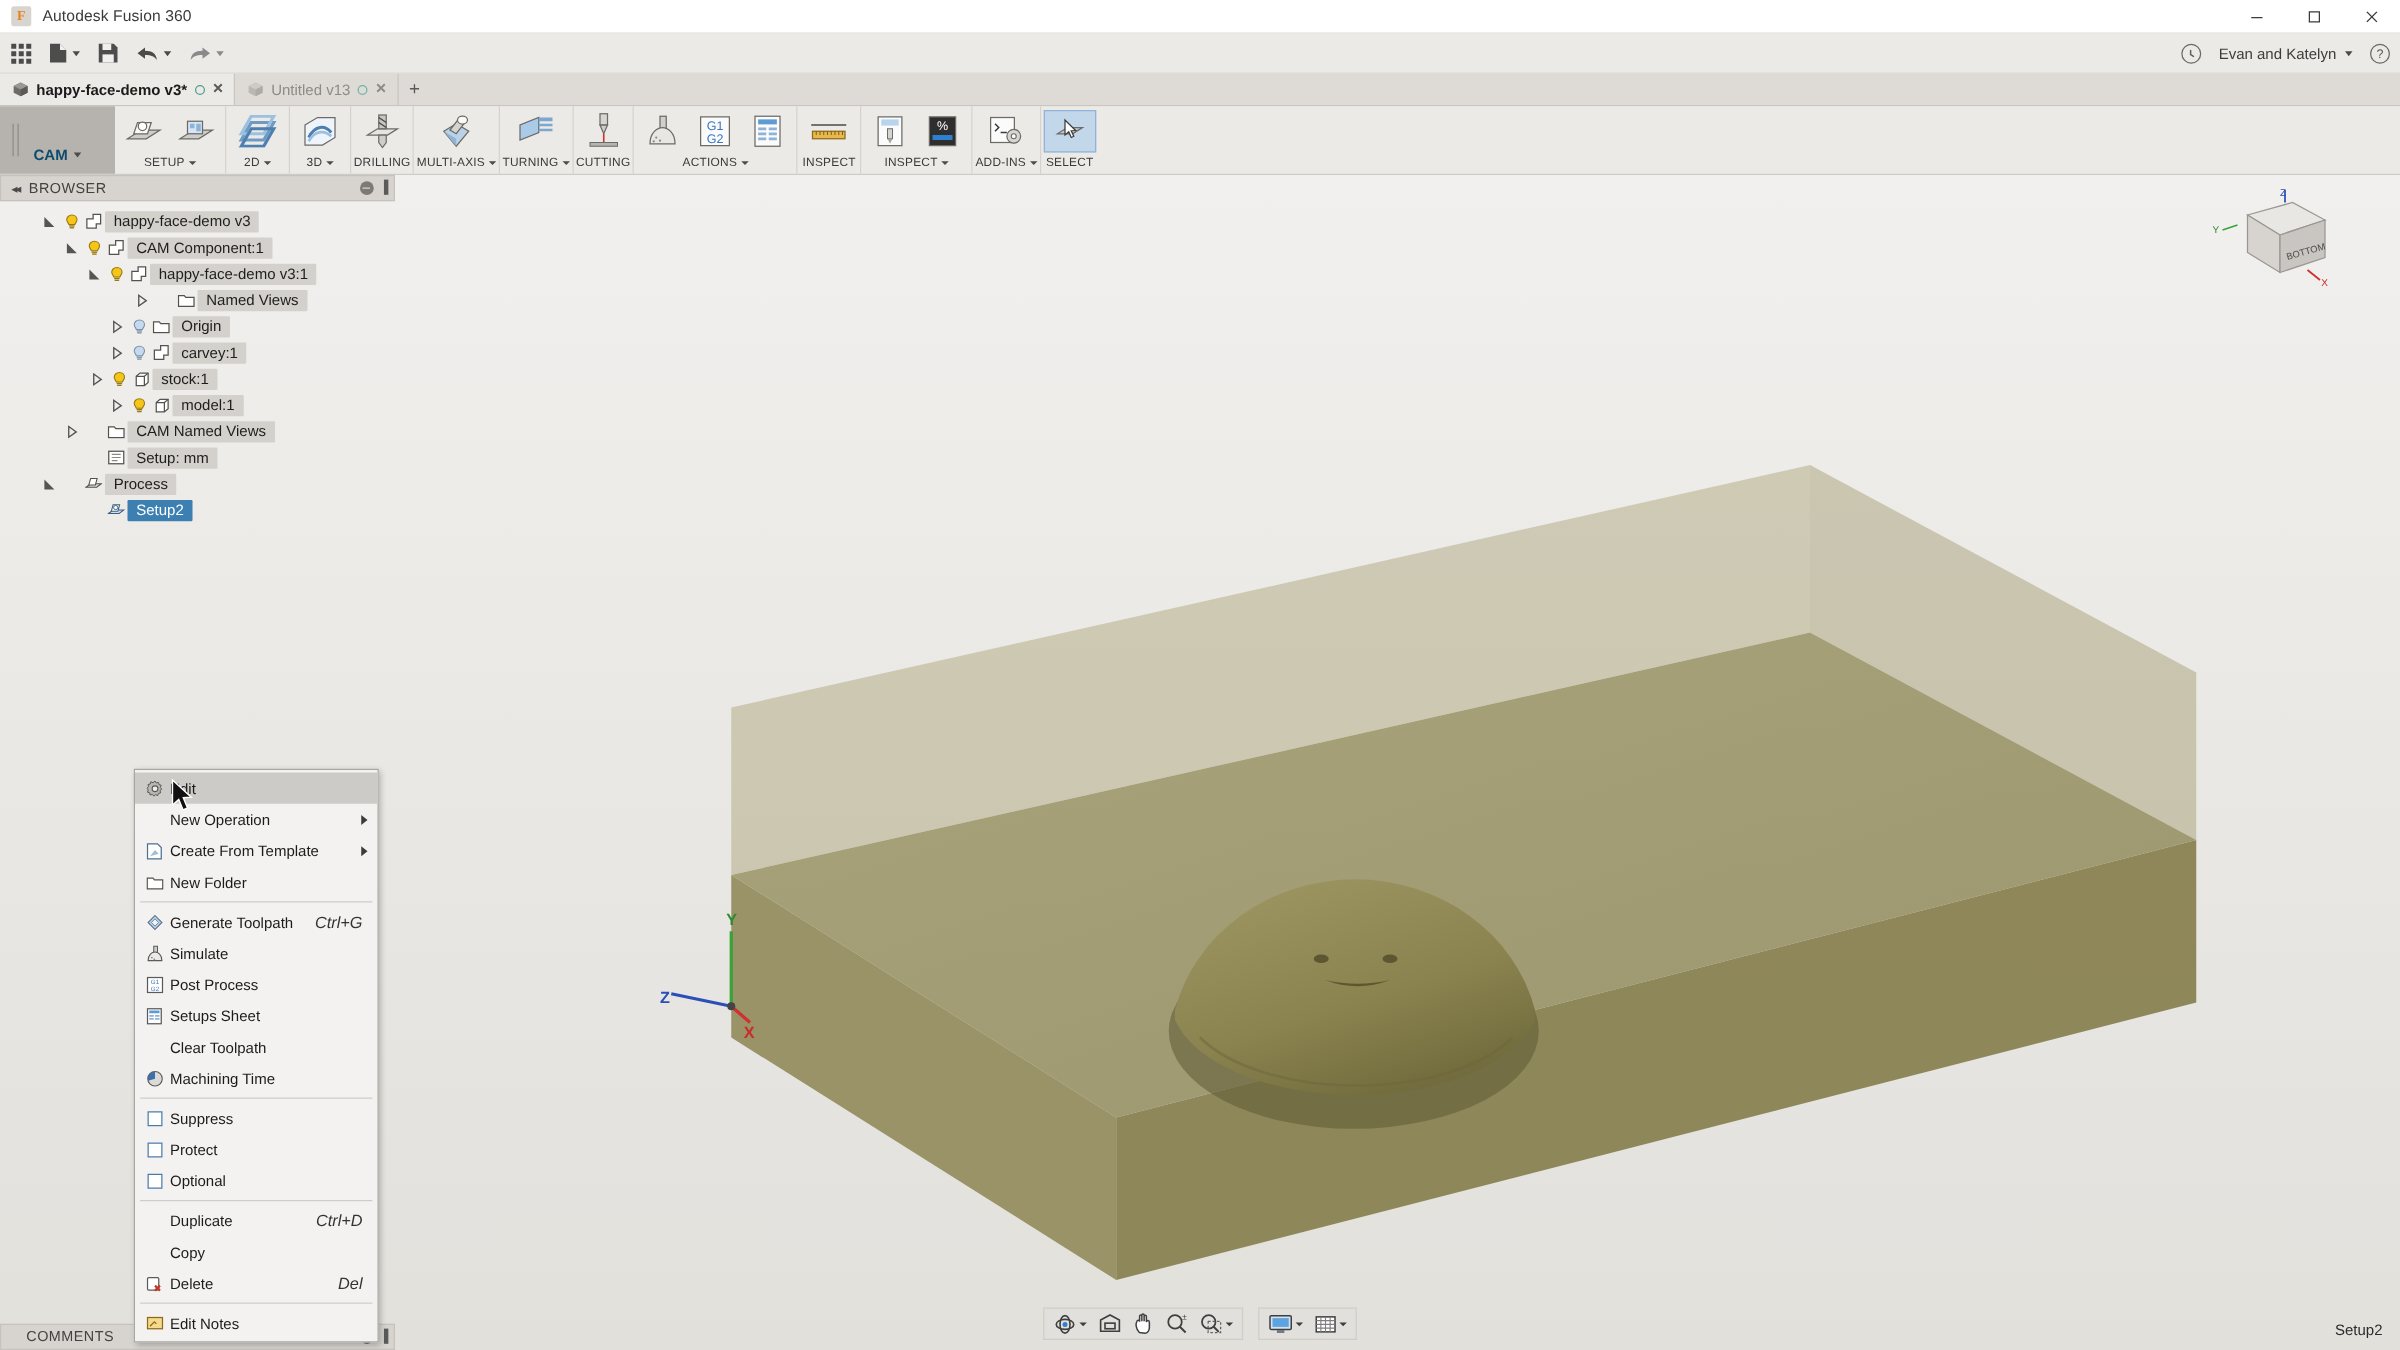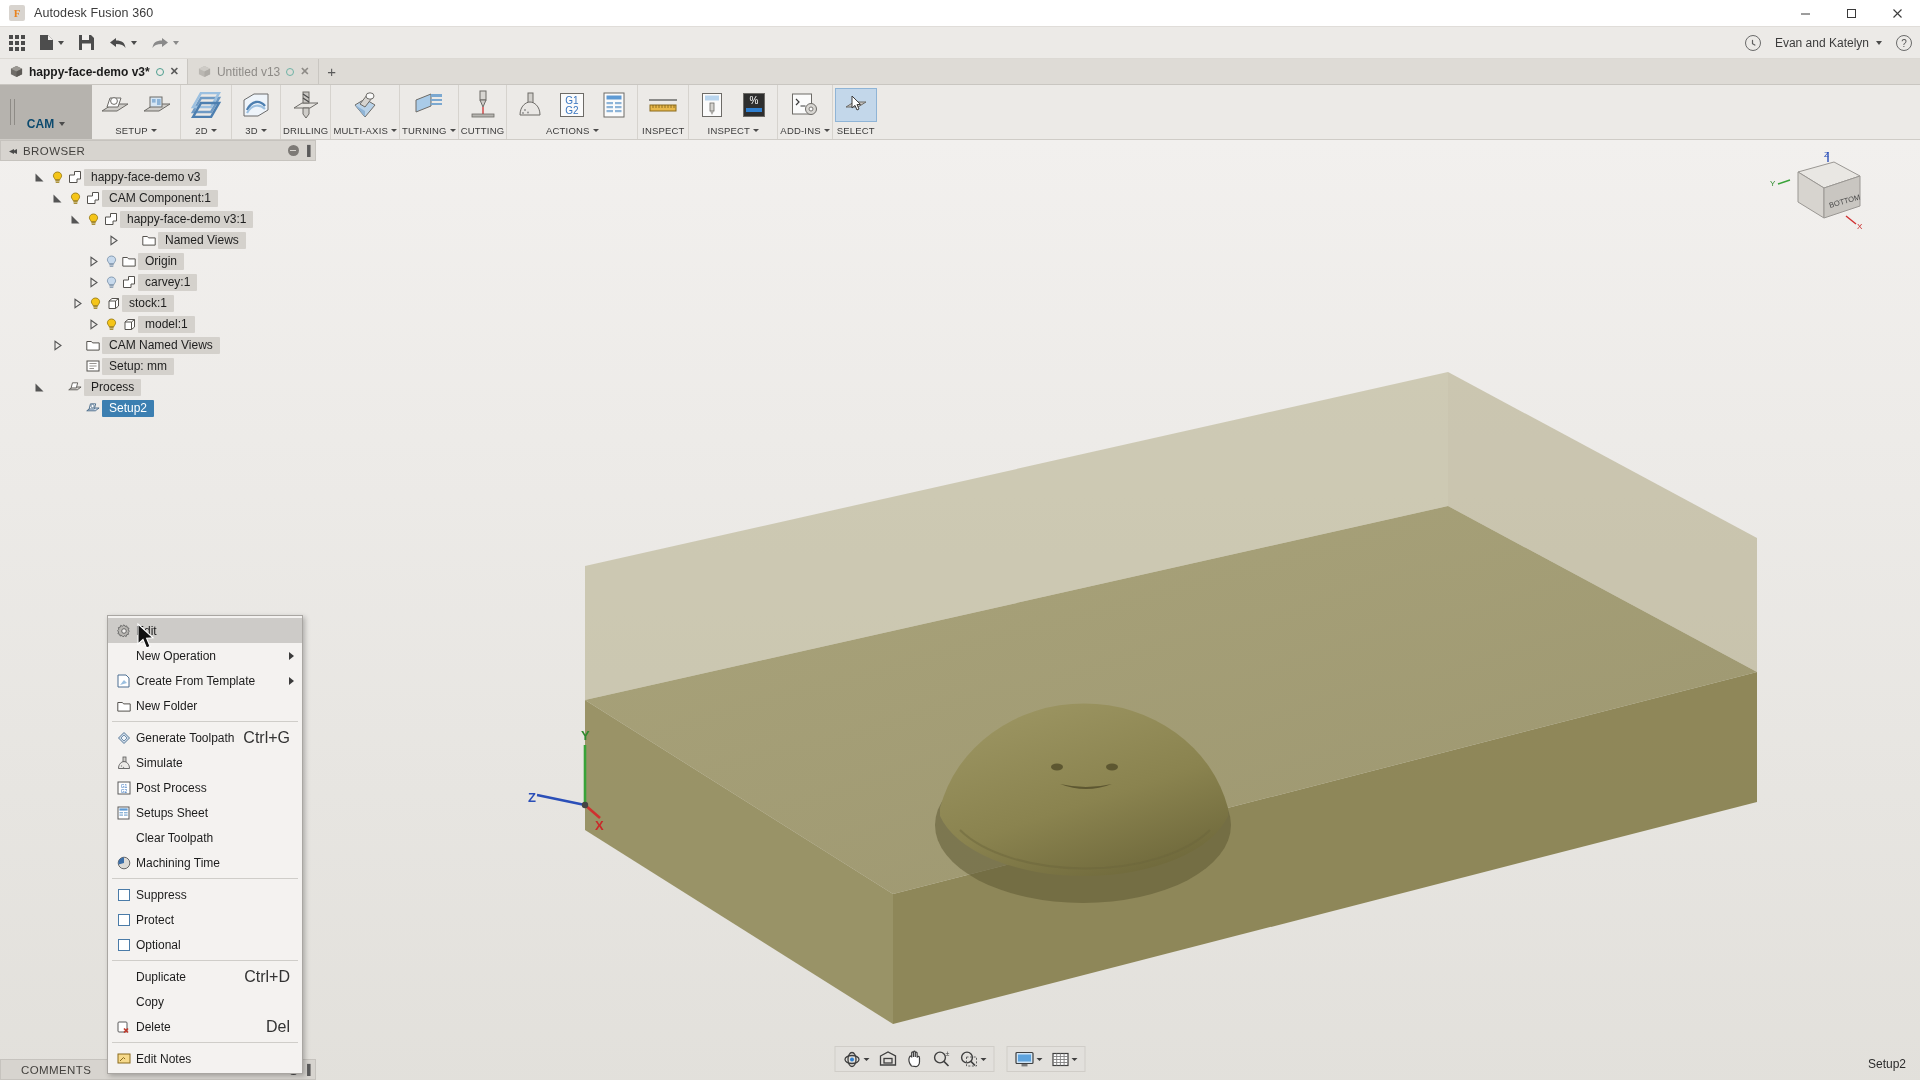--- a/index.html
+++ b/index.html
@@ -117,21 +117,21 @@
   
   .ctxmenu{
     position:absolute; left:107px; top:475px; width:196px; background:#f4f2f0;
     border:1px solid #a9a6a2; box-shadow:2px 2px 5px rgba(0,0,0,.25); z-index:40;
     padding:2px 0; font-size:12px;
   }
   .ci{ height:25px; display:flex; align-items:center; padding:0 8px 0 6px; color:#1c1c1c; position:relative;}
   .ci.hl{ background:#cdcbc8; }
   .ci .cico{ width:19px; display:flex; align-items:center; justify-content:center; flex:none; margin-right:3px;}
   .ci .ctext{ flex:1; }
-  .ci .cshort{ color:#333; font-size:16px; padding-right:4px;}
+  .ci .cshort{ color:#333; font-size:13px; padding-right:4px;font-style:italic;}
   .ci .csub{ width:0;height:0;border-left:5px solid #3b3b3b;border-top:4px solid transparent;
     border-bottom:4px solid transparent; }
   .csep{ height:1px; background:#cfcdc9; margin:3px 4px; }
   .cbox{ width:12px;height:12px;border:1.6px solid #4a7ba8; background:#fff; }
   .cursor-arrow{ position:absolute; left:137px; top:483px; z-index:50; }
 
   
   .comments{
     position:absolute; left:0; bottom:0; width:316px; height:21px; background:#d7d4cf;
     border:1px solid #c6c3be; display:flex;align-items:center;padding-left:20px;

